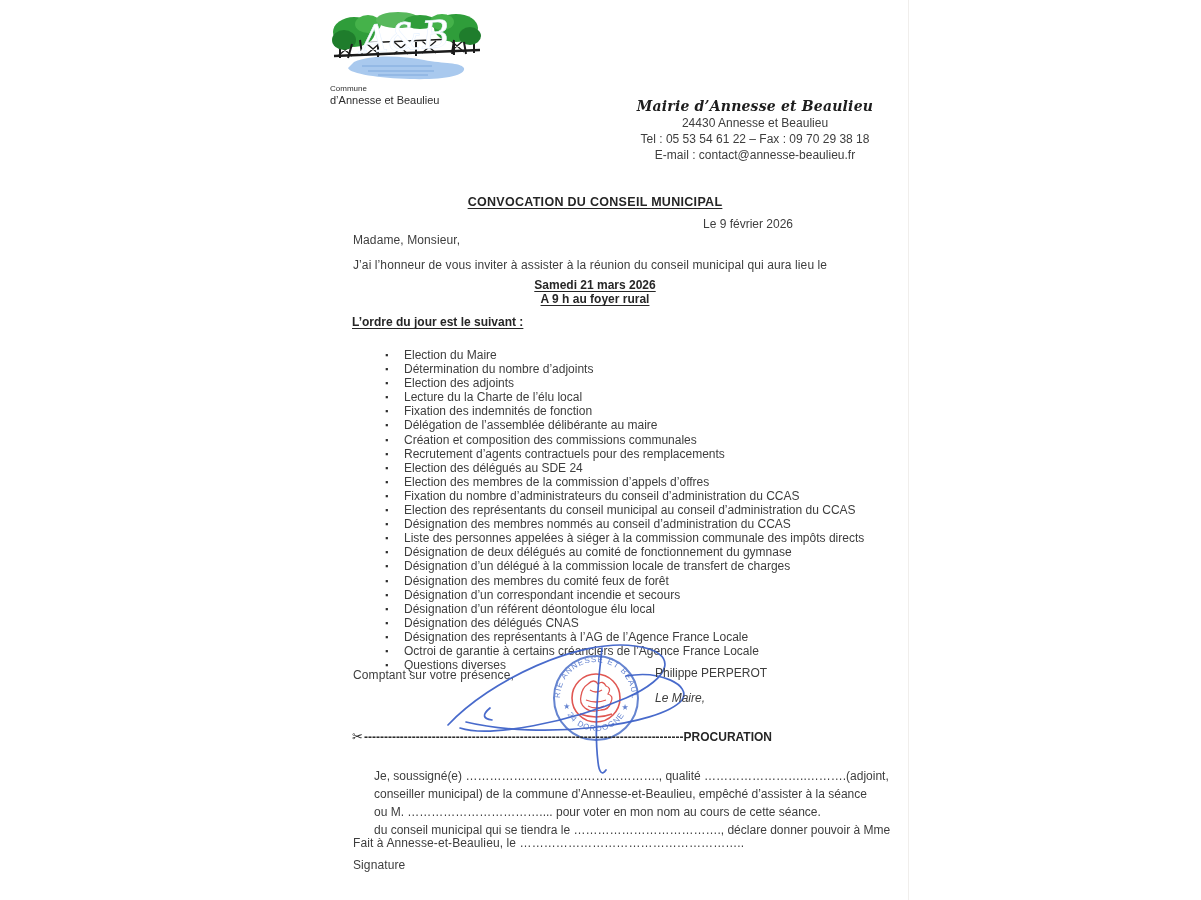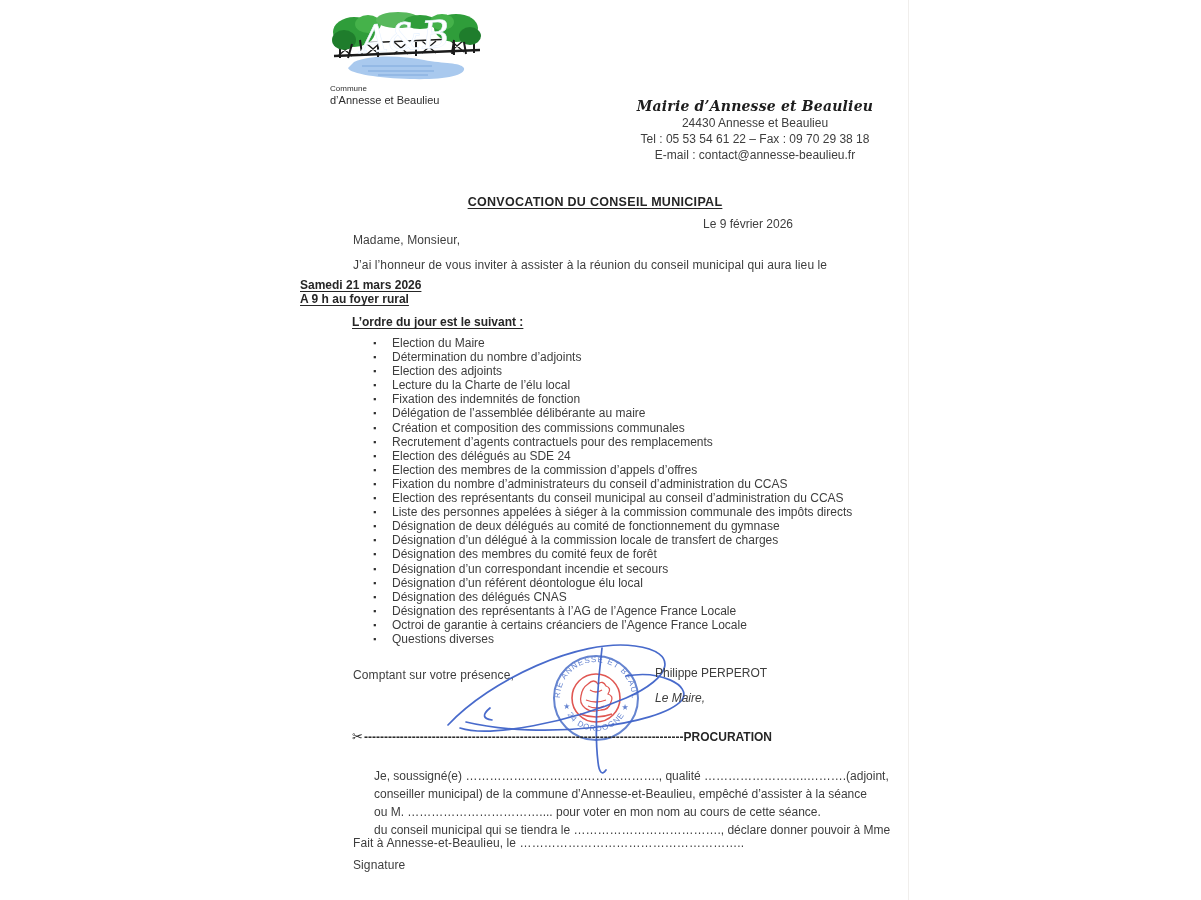--- a/index.html
+++ b/index.html
@@ -21,28 +21,28 @@
   .org-name { font-family:"DejaVu Serif", serif; font-weight:bold; font-style:italic; font-size:14px; color:#1d1d1d; letter-spacing:.2px; }
   .org-line { font-size:12px; margin-top:2px; color:#3d3d3d; }
   .date-line { left:615px; top:172px; width:266px; text-align:center; font-size:12px;margin-top:45px; }
 
   .doc-title { left:300px; top:195px; width:590px; text-align:center; font-size:12.5px; font-weight:bold;
                color:#262626; text-decoration:underline; text-underline-offset:2px; letter-spacing:.3px; }
 
   .body-text { font-size:12px; letter-spacing:.1px; }
   .salutation { left:353px; top:233px; }
   .intro { left:353px; top:258px; width:520px; }
-  .center-bold { left:300px; width:590px; text-align:left; font-weight:bold; color:#262626;
+  .center-bold { left:300px; width:590px; text-align:center; font-weight:bold; color:#262626;
                  text-decoration:underline; text-underline-offset:2px; font-size:12px; }
   .meeting-date { top:278px; }
   .meeting-place { top:292px; }
 
   .agenda-heading { left:352px; top:315px; font-weight:bold; color:#262626; font-size:12px;
                     text-decoration:underline; text-underline-offset:2px;text-align:center; }
-  .agenda { left:373px; top:336px; width:500px; margin:0; padding:0; list-style:none; }
+  .agenda { left:373px; top:336px; width:500px; margin:12px; padding:0; list-style:none; }
   .agenda li { font-size:12px; line-height:14.1px; color:#3d3d3d; padding-left:19px; position:relative; }
   .agenda li::before { content:"▪"; position:absolute; left:0; top:0; font-size:9px; color:#2c2c2c; }
 
   .closing { left:353px; top:668px; }
 
   .sig-role { left:655px; top:691px; font-size:12px;font-style:italic; }
   .sig-name { left:655px; top:666px; font-size:12px; }
 
   
   .stamp-wrap { left:430px; top:630px; width:400px; height:160px; pointer-events:none; }
@@ -126,20 +126,21 @@
       <li>Election des adjoints</li>
       <li>Lecture du la Charte de l’élu local</li>
       <li>Fixation des indemnités de fonction</li>
       <li>Délégation de l’assemblée délibérante au maire</li>
       <li>Création et composition des commissions communales</li>
       <li>Recrutement d’agents contractuels pour des remplacements</li>
       <li>Election des délégués au SDE 24</li>
       <li>Election des membres de la commission d’appels d’offres</li>
       <li>Fixation du nombre d’administrateurs du conseil d’administration du CCAS</li>
       <li>Election des représentants du conseil municipal au conseil d’administration du CCAS</li>
+      <li>Désignation des membres nommés au conseil d’administration du CCAS</li>
       <li>Liste des personnes appelées à siéger à la commission communale des impôts directs</li>
       <li>Désignation de deux délégués au comité de fonctionnement du gymnase</li>
       <li>Désignation d’un délégué à la commission locale de transfert de charges</li>
       <li>Désignation des membres du comité feux de forêt</li>
       <li>Désignation d’un correspondant incendie et secours</li>
       <li>Désignation d’un référent déontologue élu local</li>
       <li>Désignation des délégués CNAS</li>
       <li>Désignation des représentants à l’AG de l’Agence France Locale</li>
       <li>Octroi de garantie à certains créanciers de l’Agence France Locale</li>
       <li>Questions diverses</li>

